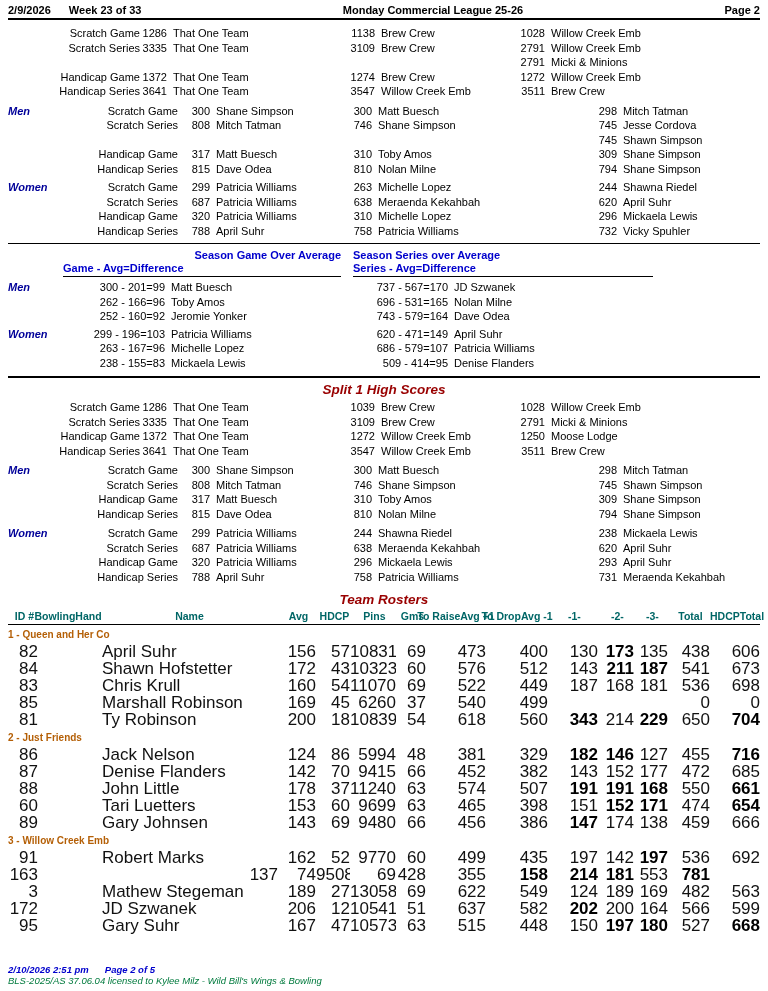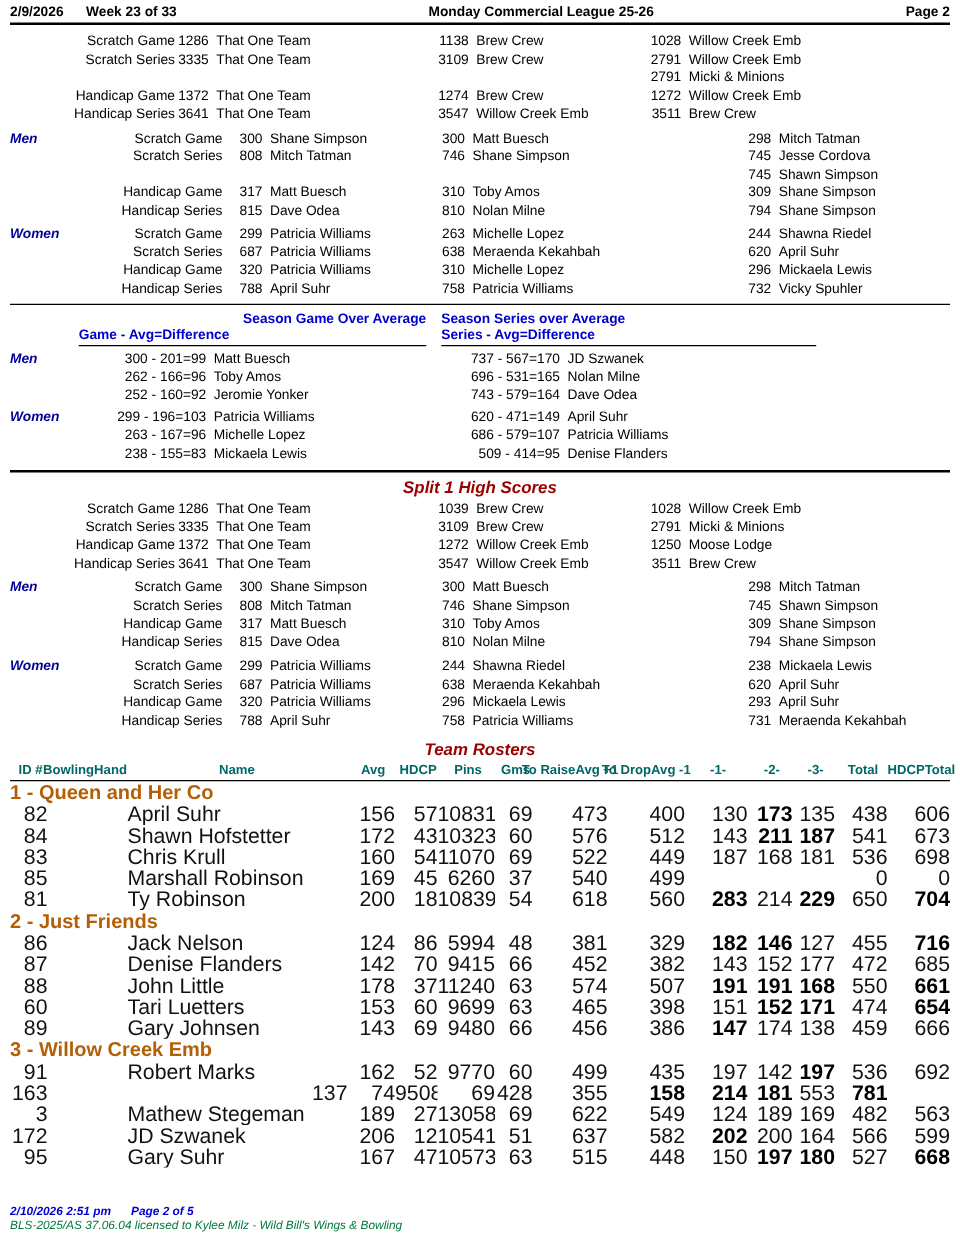--- a/index.html
+++ b/index.html
@@ -52,21 +52,21 @@
   
   .roster-head, .roster-row {
     display:grid;
     grid-template-columns:30px 60px 180px 38px 34px 46px 30px 60px 62px 50px 36px 34px 42px 1fr;
   }
   .roster-head { color:var(--c-teal); font-weight:bold; font-size:10.5px;
                  line-height:12px; border-bottom:1px solid #000; padding-bottom:2px; }
   .rh-cell { display:flex; flex-direction:row; justify-content:center;
              text-align:right; white-space:nowrap; }
   .rh-cell:nth-child(1), .rh-cell:nth-child(2), .rh-cell:nth-child(3) { text-align:left; }
-  .team-name { color:var(--c-orange); font-weight:bold; font-size:16px;
+  .team-name { color:var(--c-orange); font-weight:bold; font-size:10px;
                line-height:16px; padding-top:2px; }
   .roster-row { font-size:17px; line-height:17px; color:#111; }
   .rc { white-space:nowrap; overflow:hidden; }
   .rc.num { text-align:right; }
   .pname { padding-left:4px; }
   .b { font-weight:bold; color:#000; }
 
   
   .footer { position:absolute; left:8px; right:8px; bottom:5px;
             display:flex; justify-content:space-between; align-items:baseline;
@@ -546,21 +546,21 @@
       <div class="roster-row">
         <div class="rc num">81</div>
         <div class="rc"></div>
         <div class="rc pname">Ty Robinson</div>
         <div class="rc num">200</div>
         <div class="rc num">18</div>
         <div class="rc num">10839</div>
         <div class="rc num">54</div>
         <div class="rc num">618</div>
         <div class="rc num">560</div>
-        <div class="rc num b">283</div>
+        <div class="rc num b">343</div>
         <div class="rc num">214</div>
         <div class="rc num b">229</div>
         <div class="rc num">650</div>
         <div class="rc num b">704</div>
       </div>
       <div class="team-name">2 - Just Friends</div>
       <div class="roster-row">
         <div class="rc num">86</div>
         <div class="rc"></div>
         <div class="rc pname">Jack Nelson</div>

